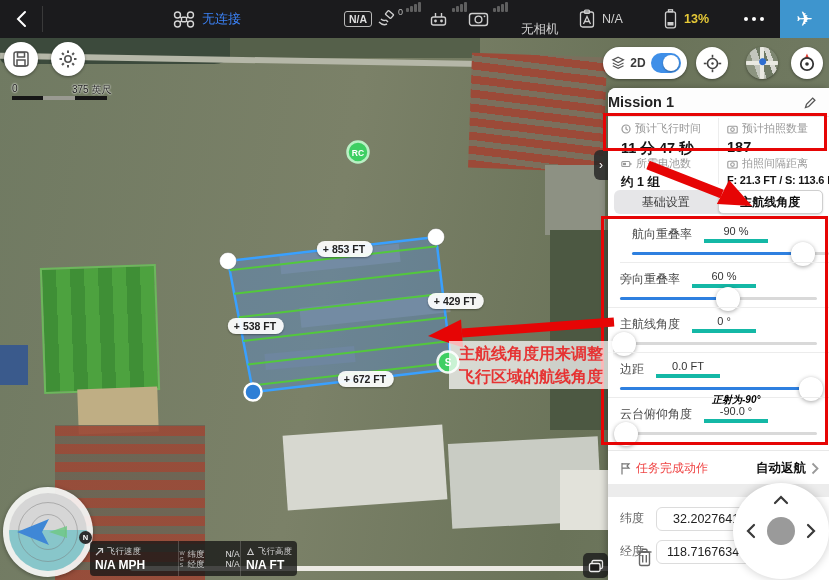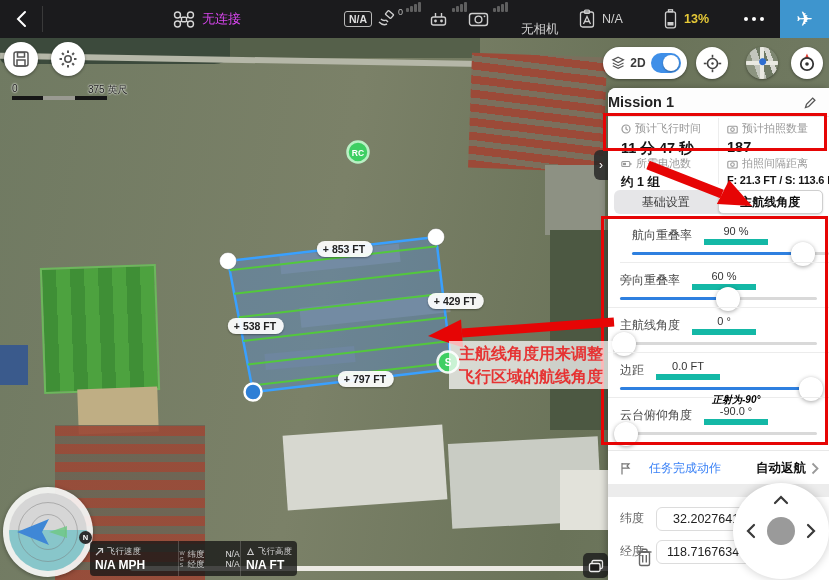--- a/index.html
+++ b/index.html
@@ -3,21 +3,21 @@
 <meta charset="utf-8">
 <style>
   html,body{margin:0;padding:0;background:#222;}
   #page{position:relative;width:829px;height:580px;overflow:hidden;
         font-family:"Liberation Sans","DejaVu Sans",sans-serif;background:#6e785f;}
   
   .top-bar{position:absolute;left:0;top:0;width:829px;height:38px;background:#1b1b1d;z-index:50;}
   .tb{position:absolute;top:0;height:38px;display:flex;align-items:center;}
   .tb-back{left:0;width:42px;justify-content:center;cursor:pointer;}
   .tb-divider{left:42px;top:6px;height:26px;width:1px;background:#3a3a3a;position:absolute;}
-  .tb-text{color:#d946ef;font-size:13px;}
+  .tb-text{color:#3b82f6;font-size:13px;}
   .tb-dim{color:#cfcfcf;font-size:12.5px;}
   .na-badge{border:1.5px solid #b9b9b9;border-radius:3px;color:#dedede;font-size:10.5px;font-weight:bold;padding:1px 4px;}
   .sig{display:flex;align-items:flex-end;gap:1.5px;height:12px;}
   .sig i{display:block;width:2.5px;background:#5f5f5f;border-radius:1px;}
   .sup0{color:#bdbdbd;font-size:9px;position:absolute;top:7px;}
   .dots{display:flex;gap:4px;}
   .dots i{width:4px;height:4px;border-radius:50%;background:#fff;display:block;}
   .takeoff{position:absolute;right:0;top:0;width:49px;height:38px;background:#3e95ce;display:flex;align-items:center;justify-content:center;color:#fff;font-size:20px;cursor:pointer;}
   .batt-pct{color:#e6c937;font-size:12.5px;font-weight:bold;}
   
@@ -49,27 +49,27 @@
   .stat-label{display:flex;align-items:center;gap:4px;font-size:11px;color:#9a9a9a;white-space:nowrap;}
   .stat-value{font-size:14.5px;font-weight:bold;color:#141414;margin-top:3px;white-space:nowrap;}
   .stat-value.small{font-size:11px;letter-spacing:-.2px;}
   .stat-vdiv{position:absolute;left:110px;top:30px;height:66px;width:1px;background:#ededed;}
   .tabs{position:absolute;left:6px;top:102px;width:209px;height:24px;background:#e6e6e8;border-radius:6px;display:flex;justify-content:space-between;}
   .tab{flex:1;display:flex;align-items:center;justify-content:center;font-size:12px;color:#3c3c3c;cursor:pointer;}
   .tab.active{background:#fff;border:1px solid #cfcfcf;border-radius:5px;font-weight:bold;color:#111;box-shadow:0 1px 2px rgba(0,0,0,.15);}
   .sl-row{position:absolute;left:0;width:221px;height:45px;}
   .sl-head{display:flex;align-items:center;padding:7px 12px 0;}
   .sl-label{font-size:12px;color:#4a4a4a;white-space:nowrap;}
-  .sl-value{margin-left:12px;min-width:64px;text-align:center;font-size:11px;color:#333;border-bottom:6px solid #14b8a6;padding-bottom:2px;cursor:text;}
+  .sl-value{margin-left:12px;min-width:64px;text-align:center;font-size:11px;color:#333;border-bottom:4px solid #14b8a6;padding-bottom:2px;cursor:text;}
   .sl-track{position:absolute;left:12px;right:12px;top:34px;height:3px;background:#d9d9d9;border-radius:2px;cursor:pointer;}
   .sl-fill{position:absolute;left:0;top:0;bottom:0;background:#2e80e0;border-radius:2px;}
   .sl-thumb{position:absolute;top:50%;width:24px;height:24px;margin-top:-12px;background:#fff;border-radius:50%;box-shadow:0 1px 4px rgba(0,0,0,.35);cursor:grab;}
   .sl-sep{position:absolute;left:0;bottom:0;width:221px;height:1px;background:#ececec;}
   .finish-row{position:absolute;left:0;top:362px;width:221px;height:34px;border-top:1px solid #e8e8e8;display:flex;align-items:center;cursor:pointer;}
-  .finish-label{display:flex;align-items:center;gap:18px;font-size:12px;color:#3b82f6;margin-left:12px;flex:1;}
+  .finish-label{display:flex;align-items:center;gap:5px;font-size:12px;color:#ef4444;margin-left:12px;flex:1;}
   .finish-value{font-size:12.5px;color:#111;font-weight:bold;}
   .gray-gap{position:absolute;left:0;top:396px;width:221px;height:13px;background:#ececec;}
   .coord-row{position:absolute;left:0;width:221px;height:27px;display:flex;align-items:center;}
   .coord-label{font-size:12px;color:#666;margin-left:12px;width:36px;}
   .coord-input{width:106px;height:24px;border:1px solid #dcdcdc;border-radius:6px;font-size:12.5px;color:#222;display:flex;align-items:center;justify-content:flex-end;padding-right:8px;box-sizing:border-box;background:#fff;cursor:text;}
   .dpad{position:absolute;left:125px;top:395px;width:96px;height:96px;border-radius:50%;background:#fff;box-shadow:0 0 10px rgba(0,0,0,.2);z-index:2;}
   .dpad-center{position:absolute;left:34px;top:34px;width:28px;height:28px;border-radius:50%;background:#9a9a9a;cursor:pointer;}
   .dpad .chev{position:absolute;cursor:pointer;}
   .trash{position:absolute;left:28px;top:460px;cursor:pointer;}
   .collapse-tab{position:absolute;left:594px;top:150px;width:14px;height:30px;background:rgba(40,40,40,.85);border-radius:6px 0 0 6px;color:#fff;font-size:12px;display:flex;align-items:center;justify-content:center;z-index:41;cursor:pointer;}
@@ -139,21 +139,21 @@
     </g>
     <g>
       <circle cx="448" cy="362" r="10.5" fill="#3ecf63" stroke="rgba(255,255,255,.9)" stroke-width="2.5"></circle>
       <text x="448" y="366" text-anchor="middle" font-size="10" font-weight="bold" fill="#fff">S</text>
     </g>
   </svg>
 
   <div class="dist" style="left:345px;top:249px;"><span class="plus">+</span><span>853 FT</span></div>
   <div class="dist" style="left:456px;top:301px;"><span class="plus">+</span><span>429 FT</span></div>
   <div class="dist" style="left:256px;top:326px;"><span class="plus">+</span><span>538 FT</span></div>
-  <div class="dist" style="left:366px;top:379px;"><span class="plus">+</span><span>797 FT</span></div>
+  <div class="dist" style="left:366px;top:379px;"><span class="plus">+</span><span>672 FT</span></div>
 
   <div class="top-bar">
     <div class="tb tb-back">
       <svg width="12" height="18" viewBox="0 0 12 18">
           <polyline points="10,2 3,9 10,16" fill="none" stroke="#fff" stroke-width="2" stroke-linecap="round"></polyline>
         </svg>
     </div>
     <div class="tb-divider"></div>
     <div class="tb" style="left:173px;">
       <svg width="22" height="17" viewBox="0 0 22 17" fill="none" stroke="#d5d5d5" stroke-width="1.4">
@@ -260,21 +260,21 @@
           <line x1="1.5" y1="10" x2="4" y2="10"></line>
           <line x1="16" y1="10" x2="18.5" y2="10"></line>
           <line x1="4" y1="4" x2="5.8" y2="5.8"></line>
           <line x1="14.2" y1="14.2" x2="16" y2="16"></line>
           <line x1="16" y1="4" x2="14.2" y2="5.8"></line>
           <line x1="5.8" y1="14.2" x2="4" y2="16"></line>
         </g>
     </svg>
   </div>
   <span class="scale-txt" style="left:12px;top:83px;">0</span>
-  <span class="scale-txt" style="left:88px;top:83px;">375 英尺</span>
+  <span class="scale-txt" style="left:72px;top:83px;">375 英尺</span>
   <div class="scale-bar"></div>
 
   <div class="pill-2d">
     <svg width="16" height="16" viewBox="0 0 16 16" fill="none" stroke="#555" stroke-width="1.3">
       <path d="M8 1.5 L14 4.5 L8 7.5 L2 4.5 Z"></path>
         <path d="M2 8 L8 11 L14 8"></path>
         <path d="M2 11 L8 14 L14 11"></path>
     </svg>
     <span class="lbl-2d">2D</span>
     <div class="toggle">

